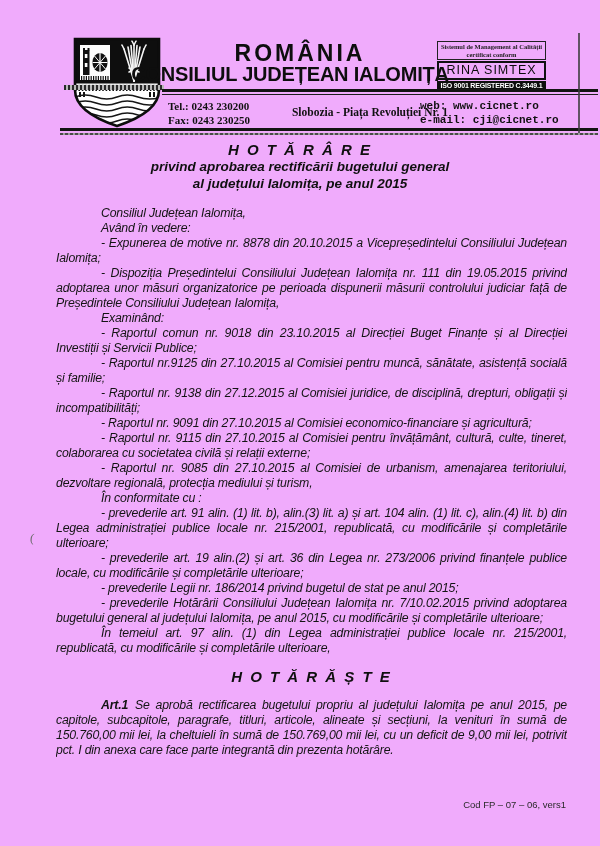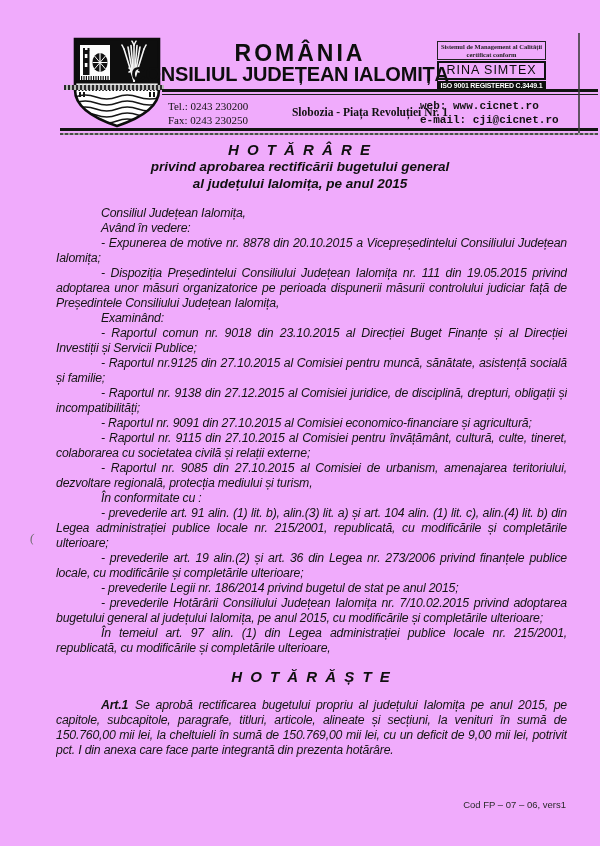--- a/index.html
+++ b/index.html
@@ -23,21 +23,21 @@
 
   .tex-band{position:absolute;left:64px;top:85px;width:100px;height:5px;
             background:repeating-linear-gradient(90deg,#2a2a2a 0 2px,#b9b9b9 2px 4px);}
   .rule-a1{position:absolute;left:162px;width:436px;top:89px;height:2.5px;background:#131313;}
   .rule-a2{position:absolute;left:162px;width:436px;top:93.5px;height:1.8px;background:#1d1d1d;}
   .rule-b1{position:absolute;left:60px;width:538px;top:128px;height:3px;background:#131313;}
   .rule-b2{position:absolute;left:60px;width:538px;top:133px;height:2px;
            background:repeating-linear-gradient(90deg,#4a4a4a 0 3px,#9a9a9a 3px 5px);}
 
   .contact-telfax{position:absolute;left:168px;top:99px;
-            font-family:"Liberation Serif",serif;font-weight:normal;font-size:11px;line-height:14px;color:#111;}
+            font-family:"Liberation Serif",serif;font-weight:bold;font-size:11px;line-height:14px;color:#111;}
   .contact-addr{position:absolute;left:275px;top:106px;width:190px;text-align:center;
             font-family:"Liberation Serif",serif;font-weight:bold;font-size:11.5px;color:#111;}
   .contact-webmail{position:absolute;left:420px;top:99px;width:146px;
             font-family:Liberation Mono, monospace;font-weight:bold;font-size:11px;line-height:14px;color:#111;}
 
   .v-artifact{position:absolute;left:578px;top:33px;width:1.7px;height:100px;background:#3c3c3c;opacity:.8;}
   .paren-artifact{position:absolute;left:30px;top:531px;font-family:"Liberation Serif",serif;
             font-size:12px;color:#6b6b6b;transform:rotate(6deg);}
 
   

